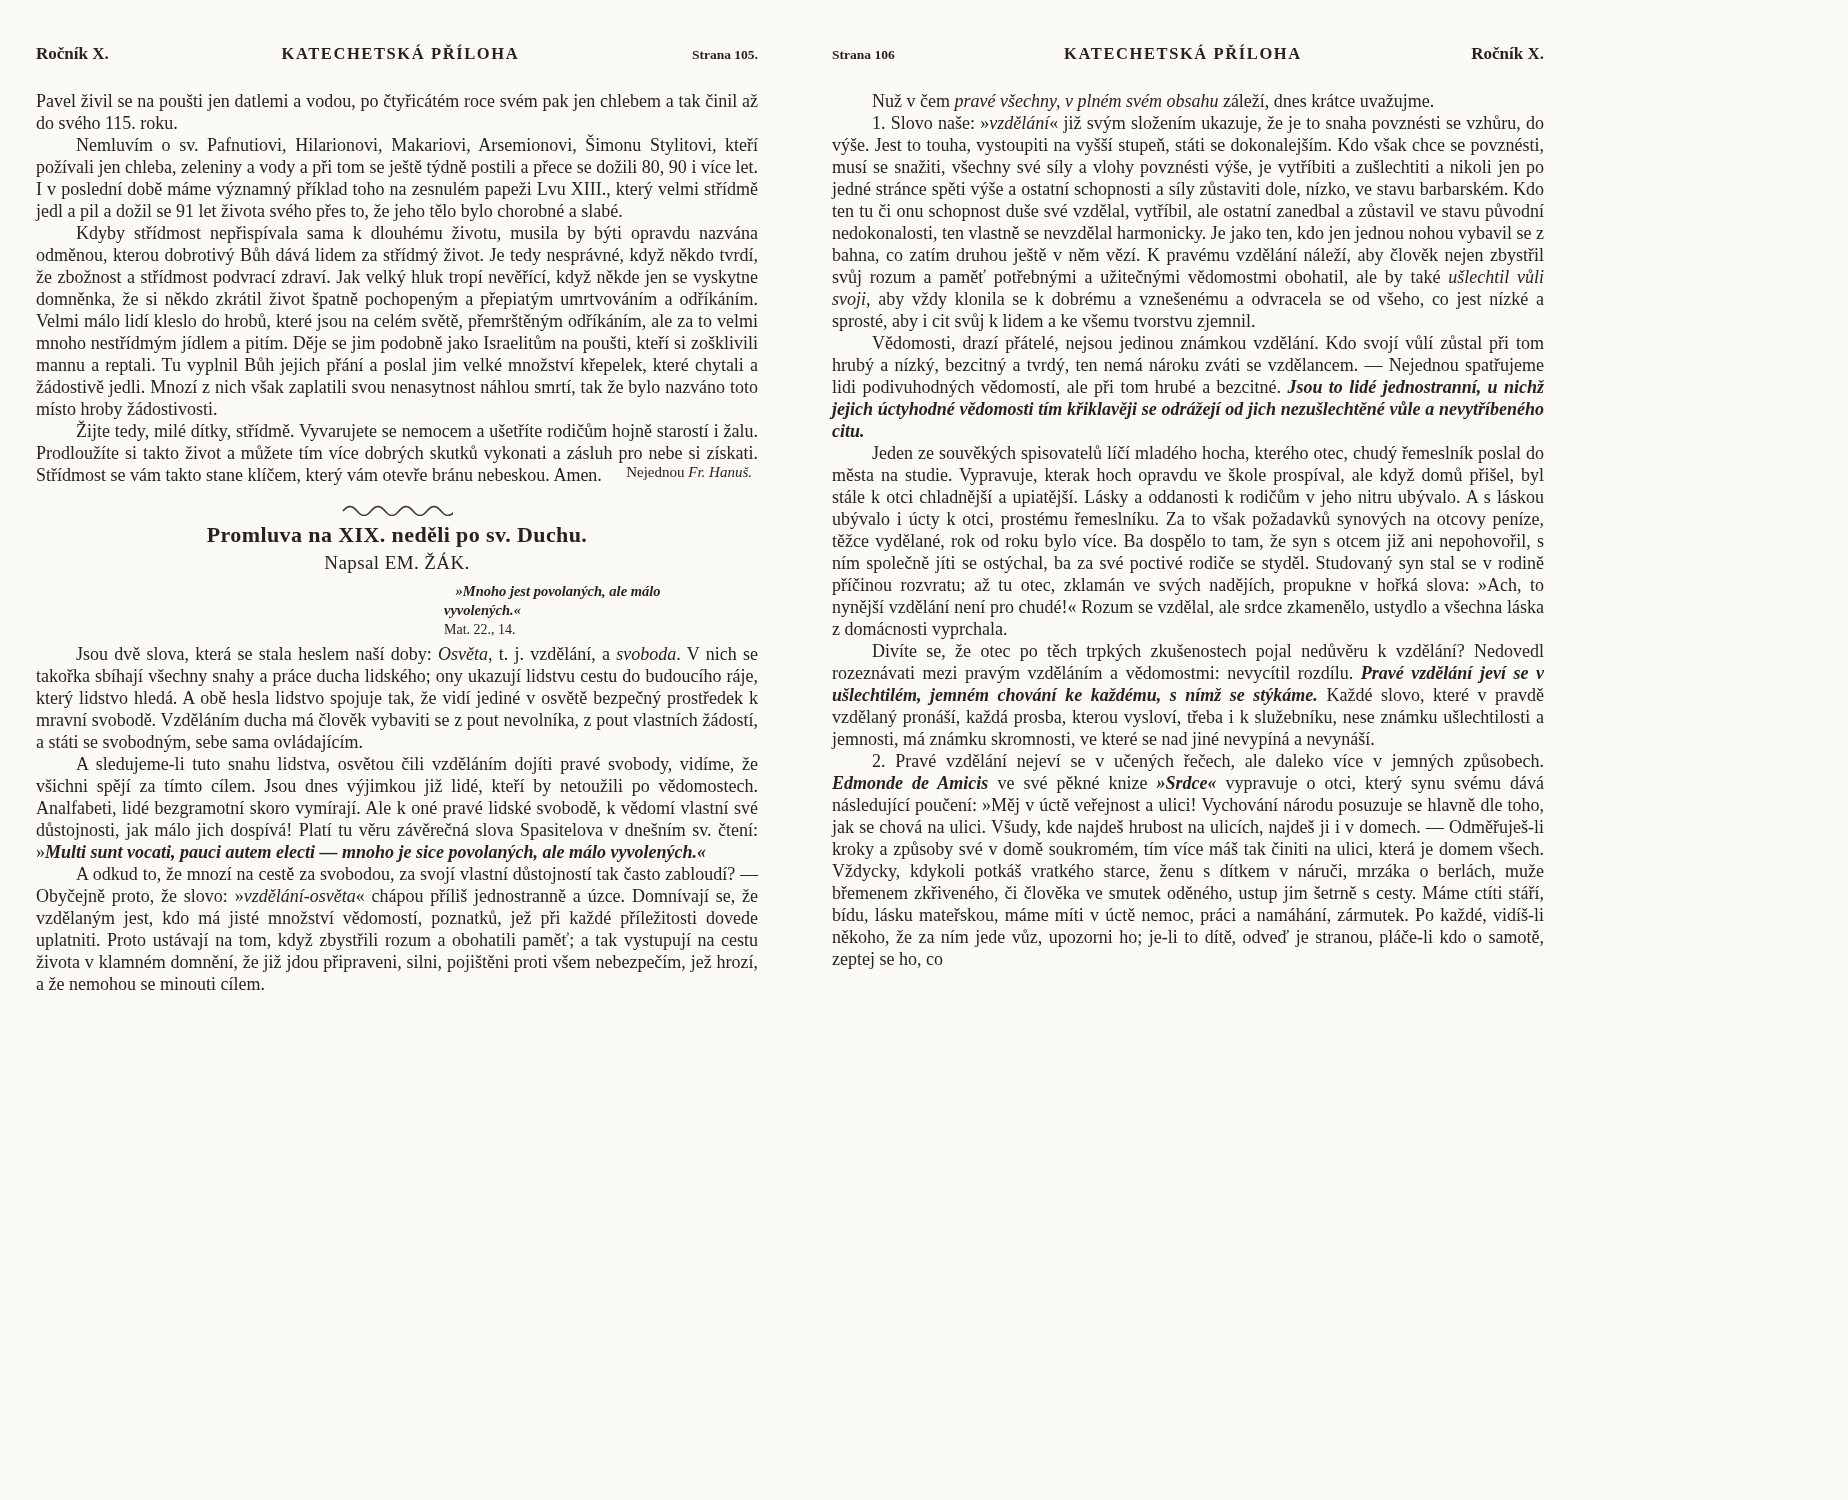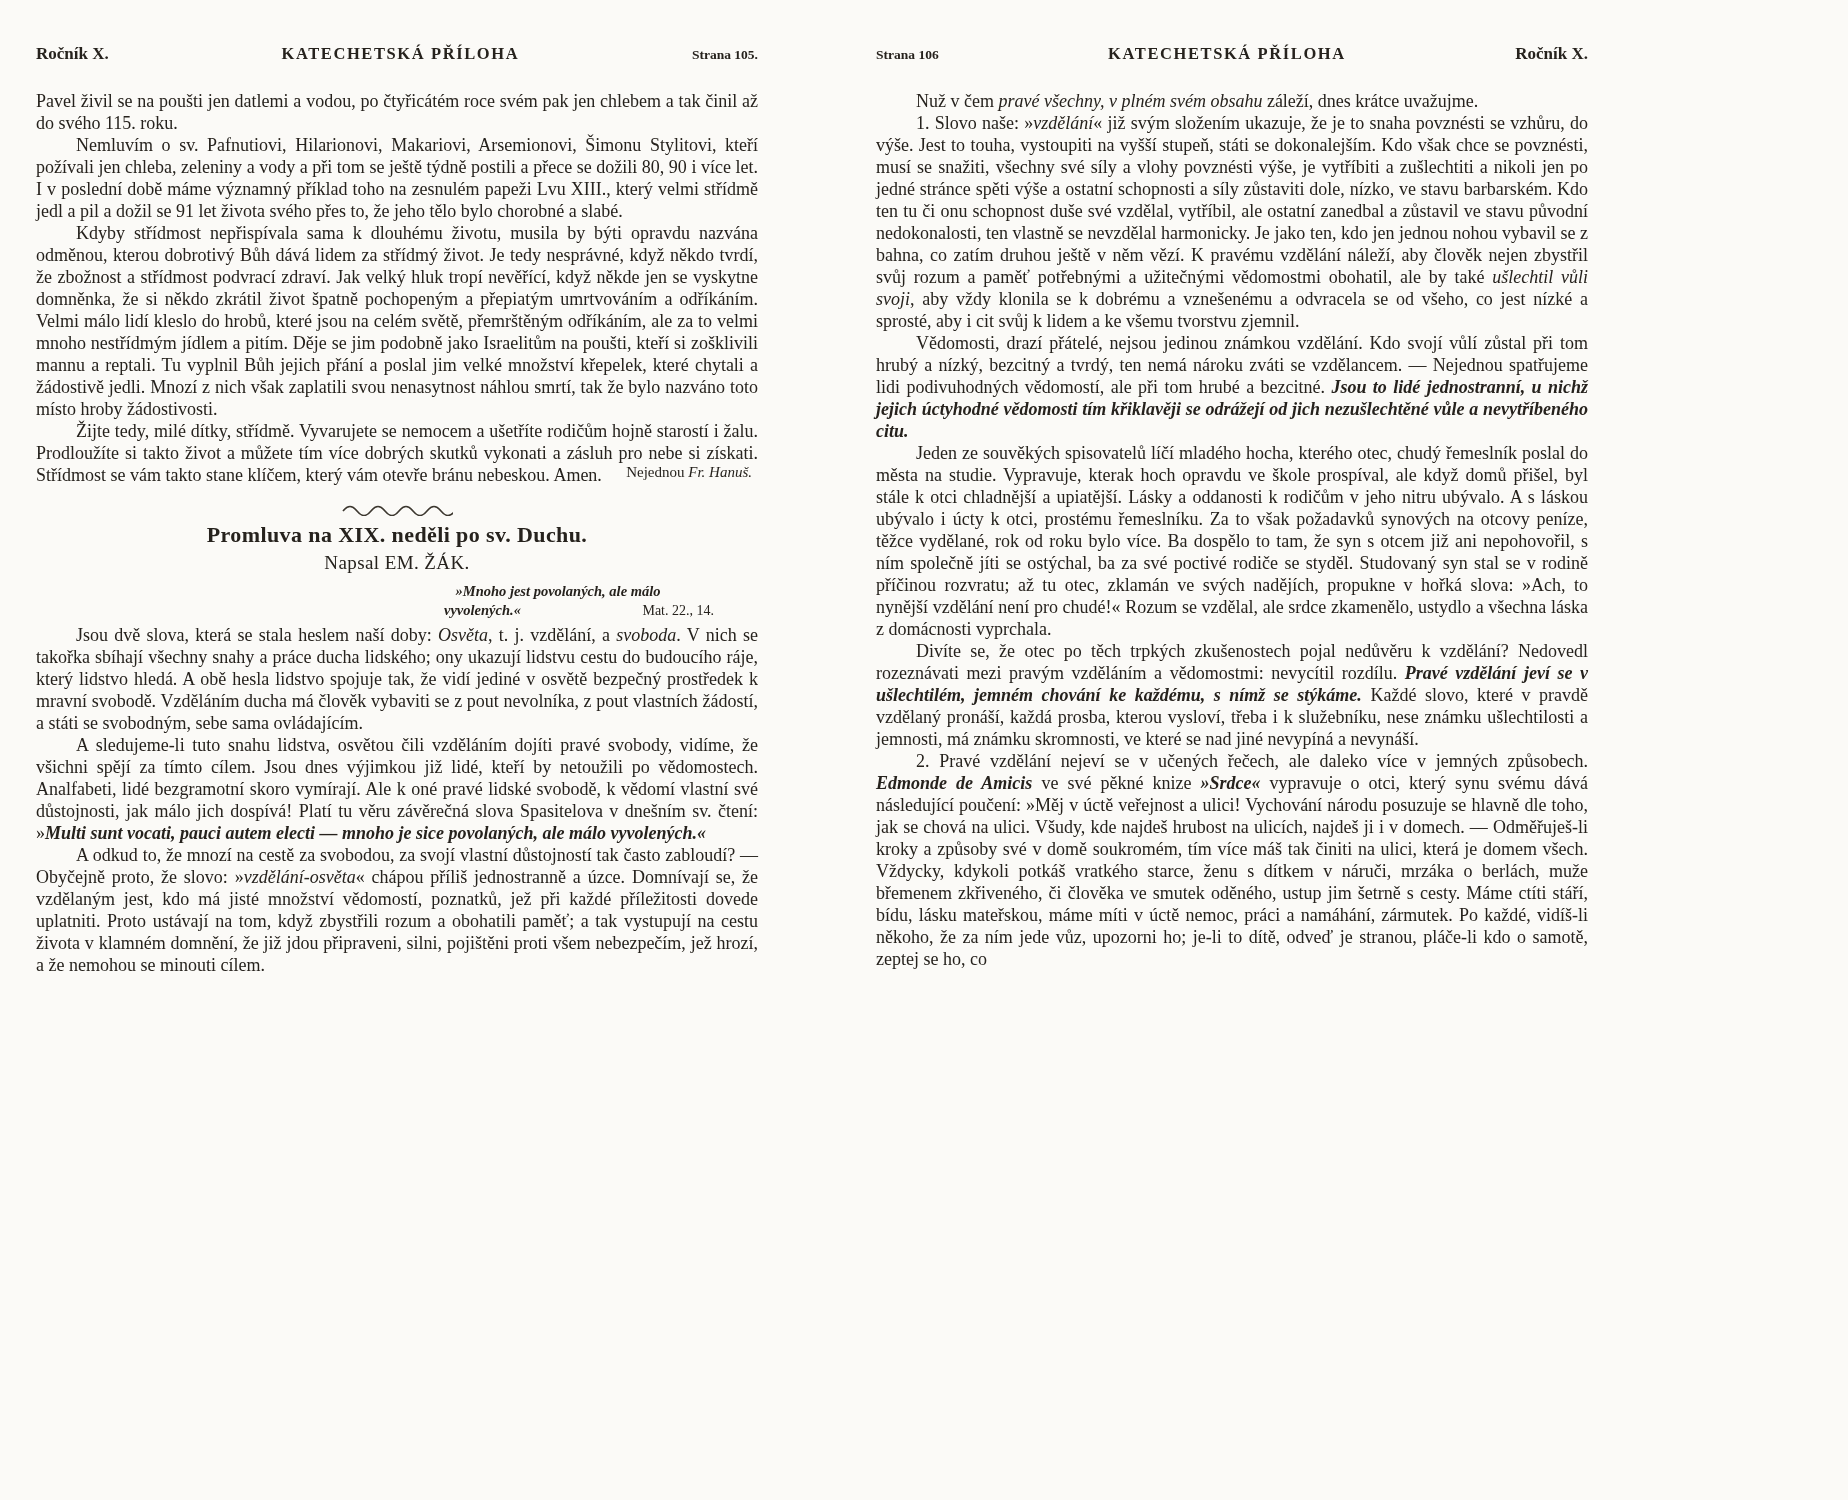--- a/index.html
+++ b/index.html
@@ -3,21 +3,21 @@
 <meta charset="utf-8">
 <style>
   * { margin:0; padding:0; box-sizing:border-box; }
   html, body { width:1848px; height:1500px; }
   body {
     background:#fbfaf7;
     color:#26221d;
     font-family:"Liberation Serif", serif;
     overflow:hidden;
   }
-  .spread { display:flex; gap:118px; padding:44px 0 0 36px; height:1344px; overflow:hidden; }
+  .spread { display:flex; gap:74px; padding:44px 0 0 36px; height:1344px; overflow:hidden; }
   .page { flex:0 0 auto; }
   .page-left { width:722px; }
   .page-right { width:712px; }
 
   .pagehead { display:flex; justify-content:space-between; align-items:baseline; margin-bottom:26px; }
   .vol { font-weight:bold; font-size:17px; }
   .ptitle { font-weight:bold; font-size:16.5px; letter-spacing:1.6px; }
   .pagenum { font-size:13.5px; font-weight:bold; }
 
   .body { text-align:justify; font-size:18px; line-height:22px; }
@@ -29,21 +29,21 @@
   .sig-line { text-align:right; margin-top:-27px; line-height:27px; font-size:15px; padding-right:6px; text-indent:0; }
 
   .divider { text-align:center; margin:14px 0 8px; height:14px; }
   .divider svg { vertical-align:middle; }
 
   .title { text-align:center; font-size:22px; font-weight:bold; letter-spacing:0.4px; margin:4px 0 4px; }
   .byline { text-align:center; font-size:19px; letter-spacing:0.4px; margin-bottom:8px; }
 
   .epigraph { width:340px; margin:0 30px 4px auto; font-size:14.5px; line-height:19px; }
   .ep1 { font-style:italic; font-weight:bold; text-align:center; }
-  .ep2 { display:flex; justify-content:space-between; padding:0 14px 0 56px; }
+  .ep2 { display:flex; justify-content:space-between; padding:0 14px 0 56px;flex-direction:column; }
   .ep2 .ep-cont { font-style:italic; font-weight:bold; }
   .ref { font-style:normal; font-size:14px; }
 </style>
 </head>
 <body>
 
 <div class="spread">
 
   <section class="page page-left">
     <header class="pagehead">

